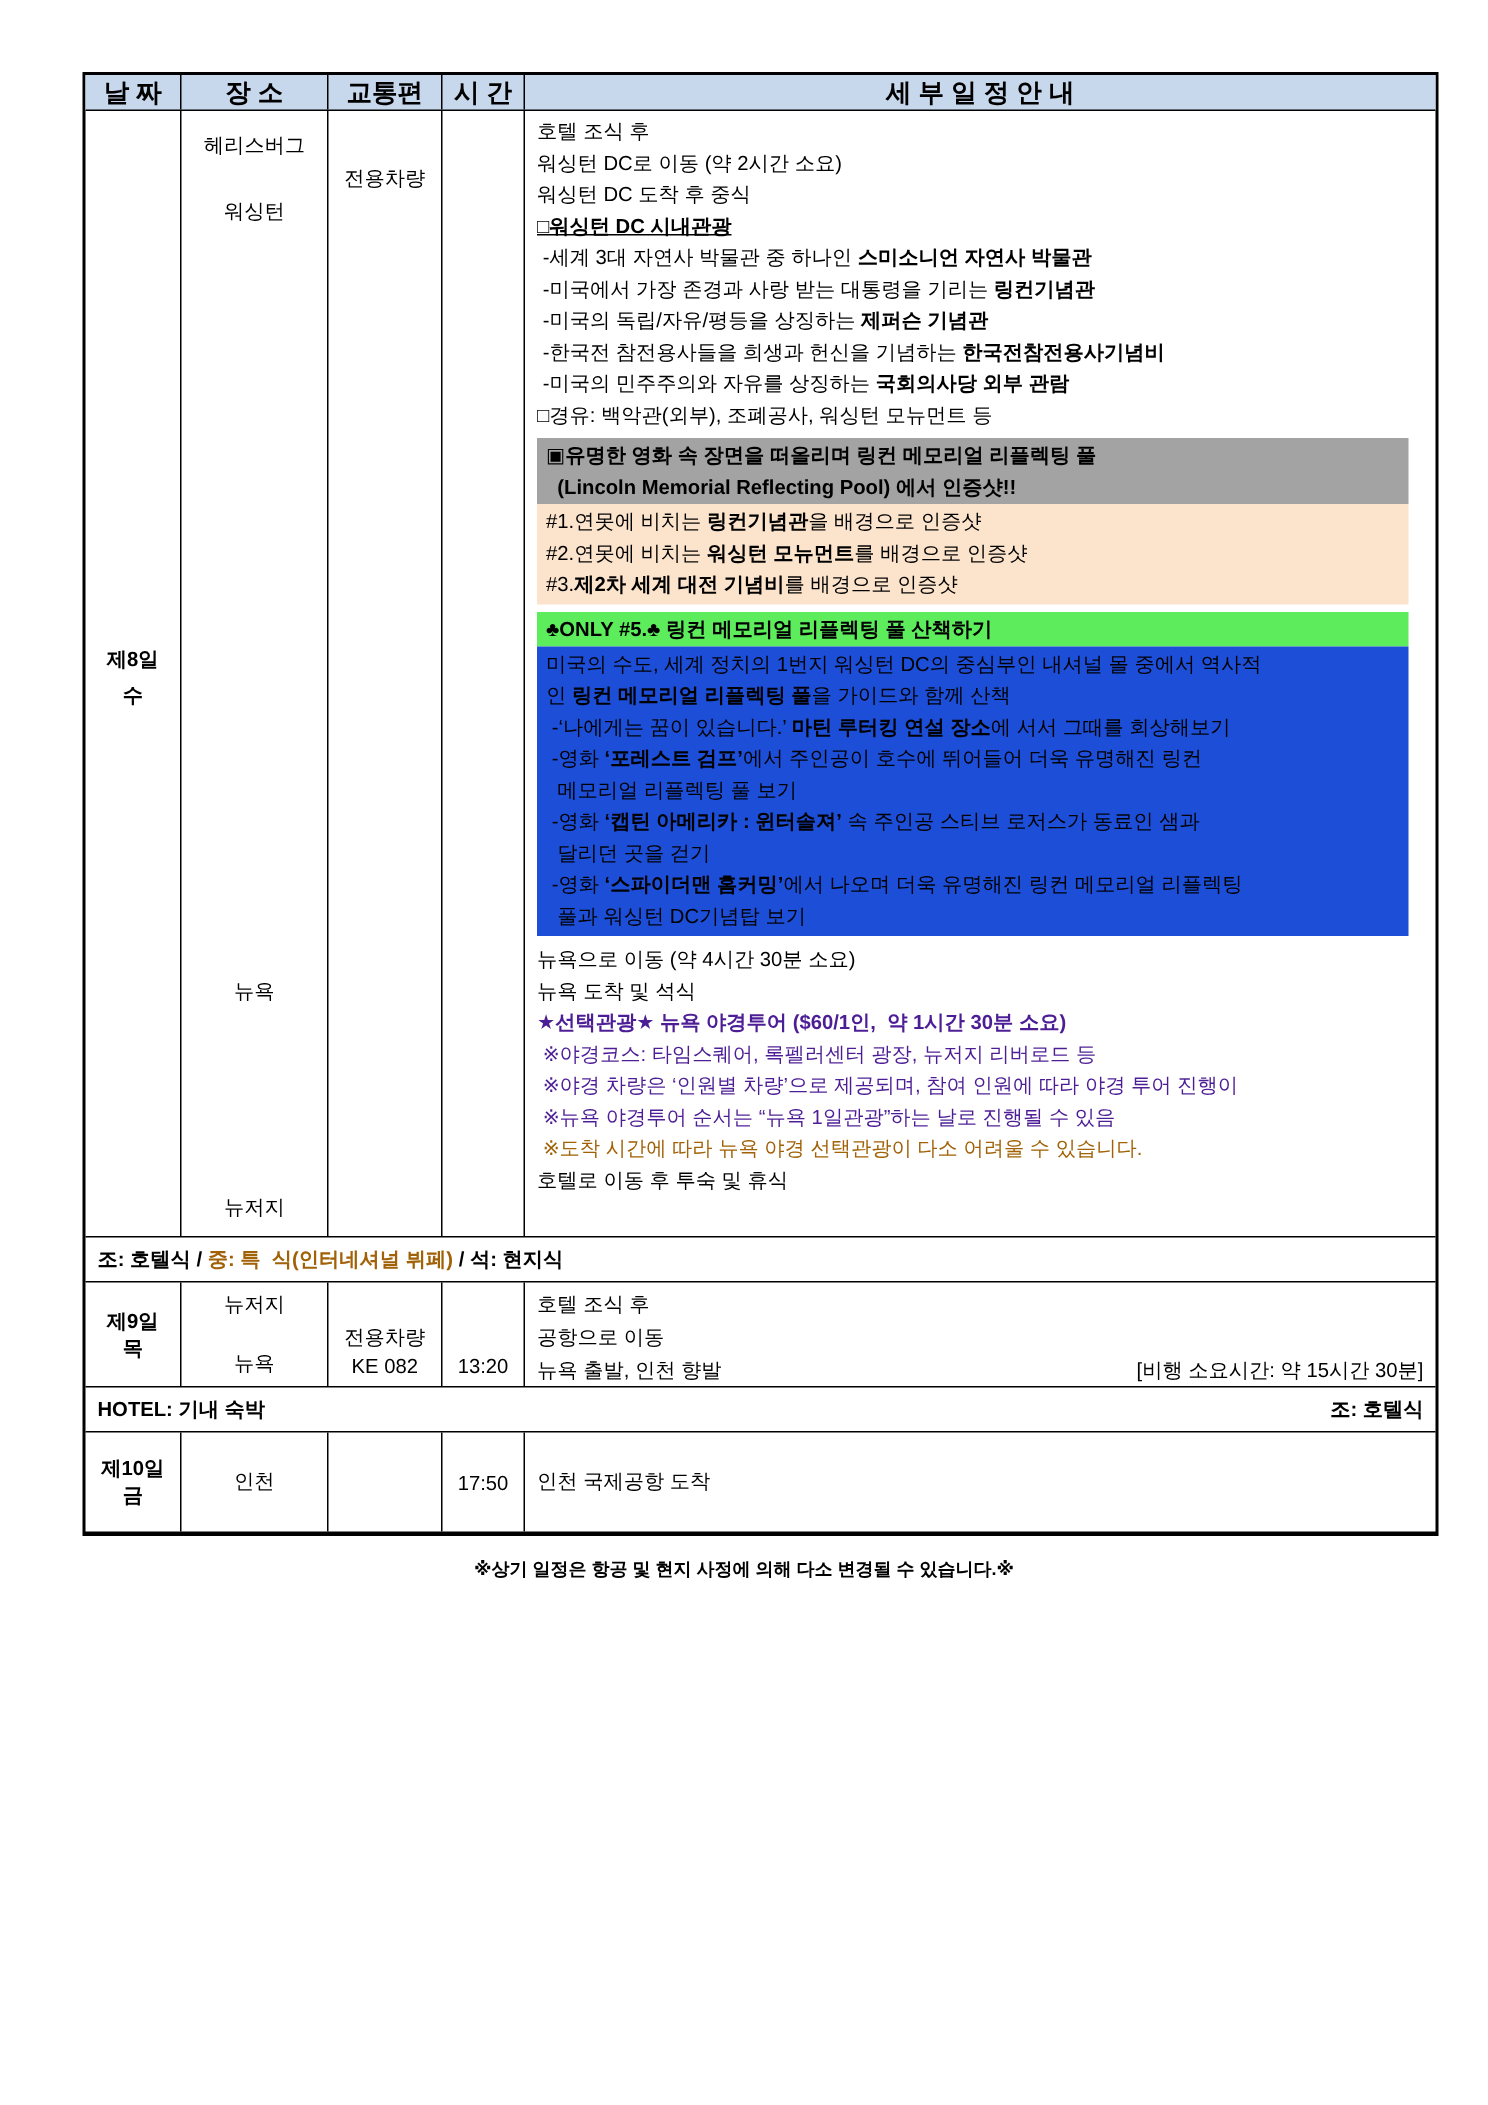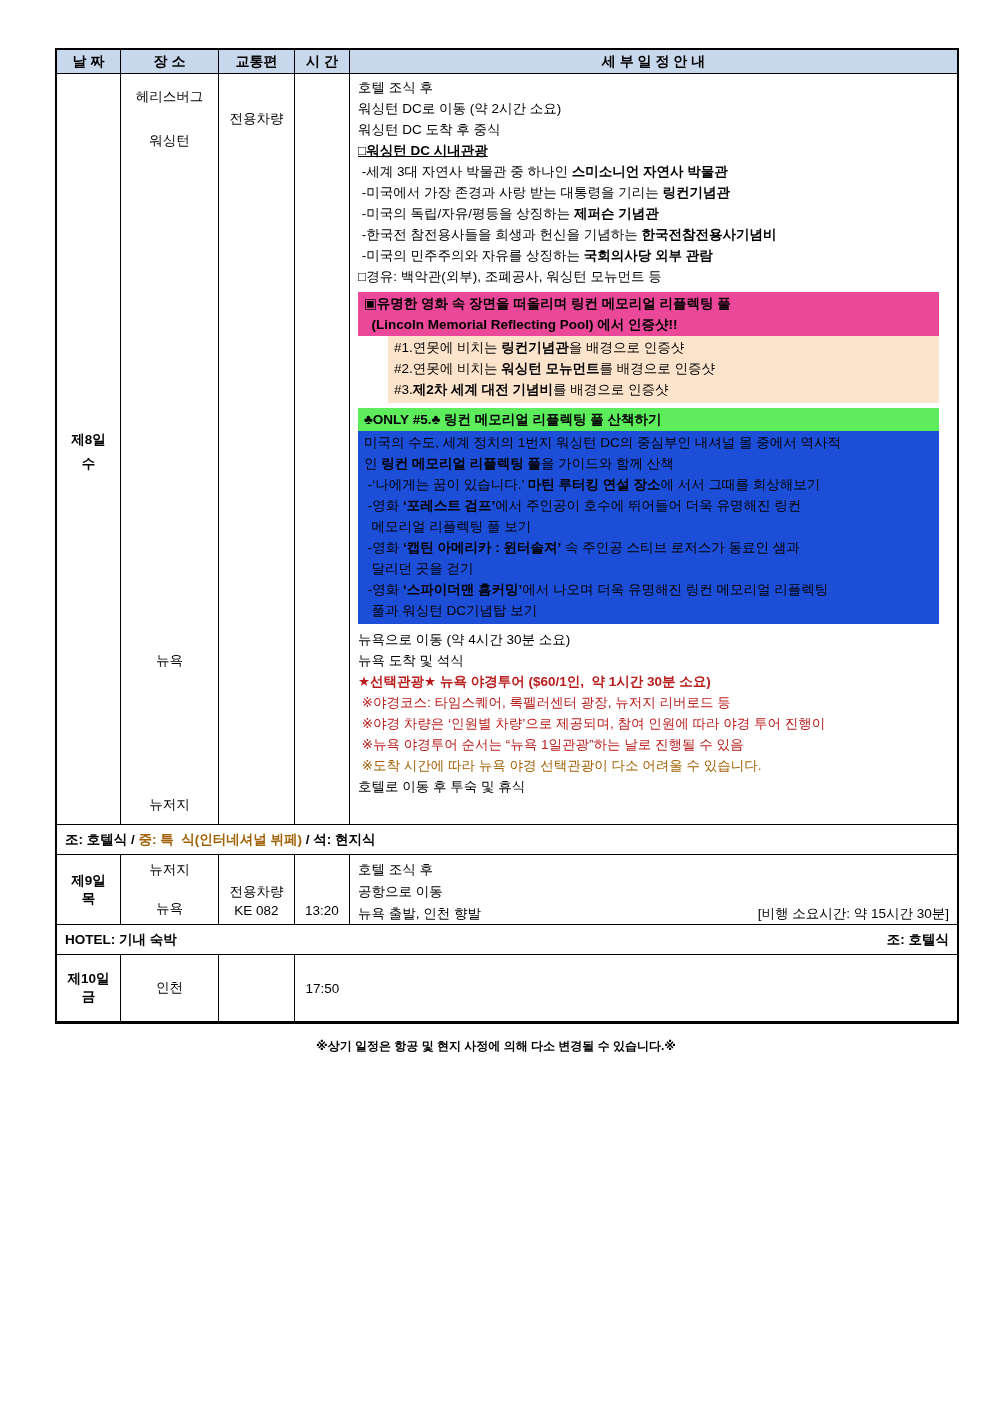--- a/index.html
+++ b/index.html
@@ -16,36 +16,36 @@
   .row { display:flex; border-bottom:1px solid #000; position:relative; }
   .row:last-child { border-bottom:none; }
   .cell { border-right:1px solid #000; position:relative; overflow:hidden; }
   .cell:last-child { border-right:none; }
   .c-date  { width:64px; }
   .c-place { width:98px; }
   .c-trans { width:76px; }
   .c-time  { width:55px; }
   .c-detail{ flex:1; }
   .hdr { height:24px; background:#C8D8EC; }
-  .hdr .cell { display:flex; align-items:center; justify-content:center; font-weight:bold; font-size:14px; }
+  .hdr .cell { display:flex; align-items:center; justify-content:center; font-weight:bold; font-size:17px; }
   .r-day8  { height:751px; }
   .r-hotel { height:30px; }
   .r-day9  { height:70px; }
   .r-day10 { height:66px; }
   .center-col { display:flex; flex-direction:column; align-items:center; justify-content:center; text-align:center; }
   .abs { position:absolute; left:0; width:100%; text-align:center; }
   .bold { font-weight:bold; }
   .underline { text-decoration:underline; }
-  .c-green { color:#b91c1c; }
+  .c-green { color:#4c1d95; }
   .c-red { color:#a16207; }
   .line { white-space:pre-wrap; line-height:21px; }
   .detail-pad { padding:3px 8px 0 8px; }
   .box { margin:5px 10px 5px 0; }
-  .box-orange-head { background:#ec4899; padding:1px 6px; }
-  .box-orange-body { background:#FCE4CC; padding:1px 24px 3px 6px;margin-left:30px; }
+  .box-orange-head { background:#a3a3a3; padding:1px 6px; }
+  .box-orange-body { background:#FCE4CC; padding:1px 24px 3px 6px; }
   .box-green-head  { background:#5CEC5C; padding:1px 6px; }
   .box-green-body  { background:#1d4ed8; padding:1px 6px 3px 6px; }
   .hotel-cell { width:100%; display:flex; align-items:center; justify-content:space-between;
                 padding:0 8px; font-weight:bold; }
   .flight-line { display:flex; justify-content:space-between; line-height:22px; white-space:pre-wrap; }
   .day9-details { padding:4px 8px 0 8px; }
   .day9-details .line { line-height:22px; }
   .footer-note { position:absolute; left:0; top:1038px; width:100%; text-align:center;
                  font-weight:bold; font-size:12px; }
   .bottom-align { display:flex; flex-direction:column; align-items:center; justify-content:flex-end; padding-bottom:6px; gap:2px; }
@@ -179,17 +179,20 @@
       <div>제10일</div>
       <div>금</div>
     </div>
     <div class="cell c-place center-col">
       <div>인천</div>
     </div>
     <div class="cell c-trans"></div>
     <div class="cell c-time center-col">
       <div>17:50</div>
     </div>
+    <div class="cell c-detail" style="display:flex;align-items:center;padding-left:8px;">
+      <div>인천 국제공항 도착</div>
+    </div>
   </div>
 
 </div>
 
 <div class="footer-note">※상기 일정은 항공 및 현지 사정에 의해 다소 변경될 수 있습니다.※</div>
 
 </body></html>

